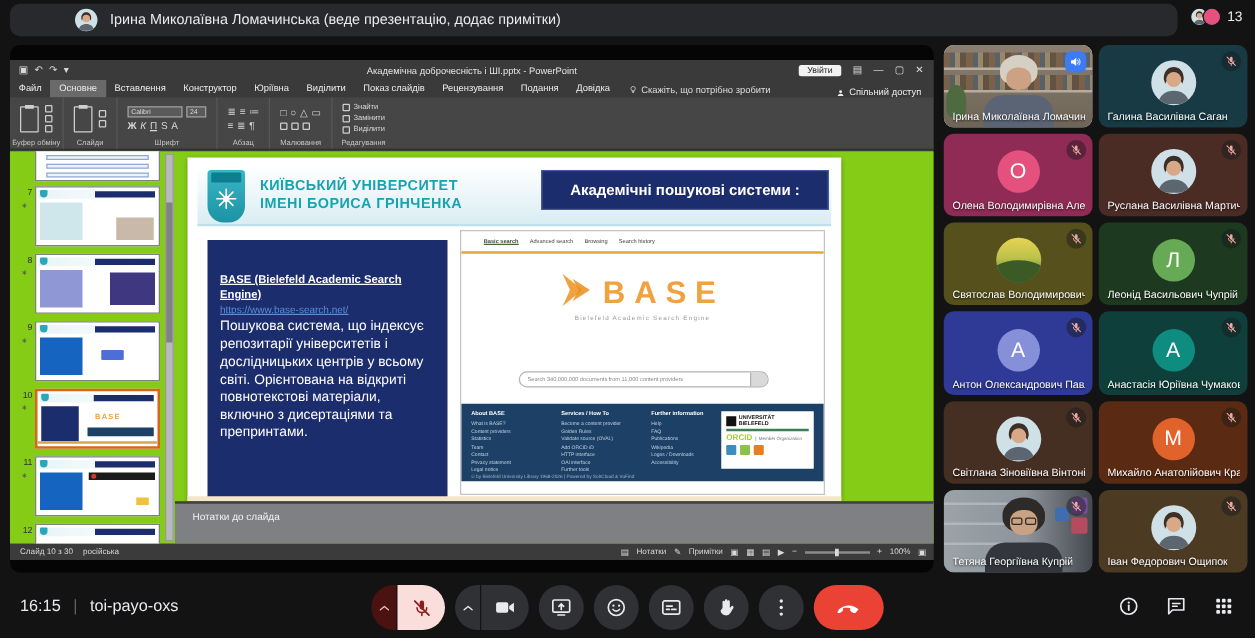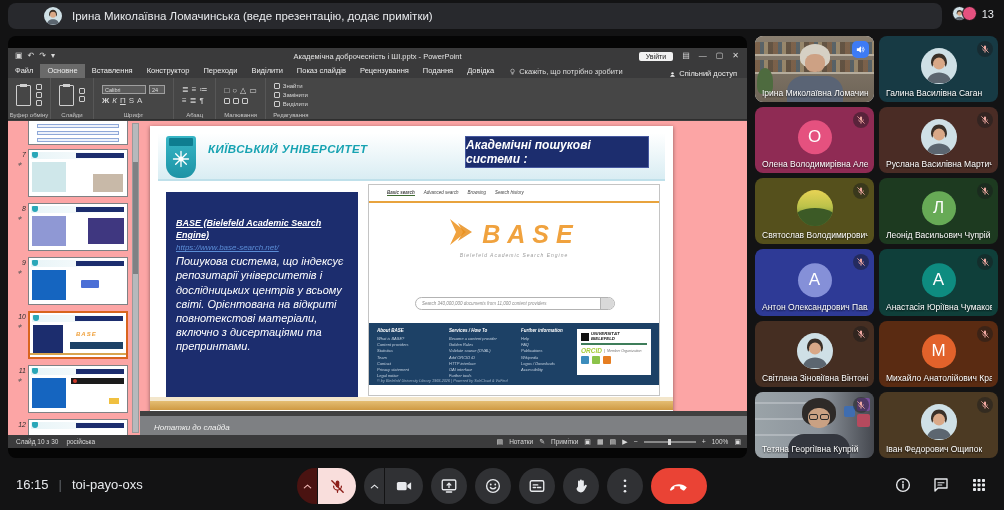--- a/index.html
+++ b/index.html
@@ -8,21 +8,21 @@
     position:relative; width:1004px; height:510px; overflow:hidden;
     background:#131314; font-family:"Liberation Sans", sans-serif;
     -webkit-font-smoothing:antialiased;
   }
 
   
   .topbar { position:absolute; left:0; top:0; width:1004px; height:32px; }
   .presenter-pill {
     position:absolute; left:8px; top:3px; width:934px; height:26px;
     background:#28292d; border-radius:8px; display:flex; align-items:center;
-    gap:10px; padding-left:36px;
+    gap:10px; padding-left:52px;
   }
   .avatar-sm { width:18px; height:18px; border-radius:50%; overflow:hidden; background:#cfe0e6; flex:none; }
   .presenter-label { font-size:11.5px; color:#e8eaed; white-space:nowrap; }
   .count-cluster { position:absolute; right:10px; top:6px; display:flex; align-items:center; }
   .count-cluster .avatar-xs { width:15px; height:15px; border-radius:50%; overflow:hidden; background:#cfe0e6; border:1px solid #131314; }
   .count-cluster .avatar-xs + .avatar-xs { margin-left:-5px; background:#e5517f; }
   .count-num { margin-left:5px; color:#e8eaed; font-size:11px; }
 
   
   .stage { position:absolute; left:8px; top:36px; width:739px; height:422px;
@@ -50,21 +50,21 @@
   .ric { width:9px; height:9px; border:1px solid #cfcfcf; border-radius:1px; }
   .ric.small { width:6px; height:6px; }
   .ric-col { display:flex; flex-direction:column; gap:2px; }
   .rglyph { color:#d8d8d8; font-size:8px; line-height:1; }
   .bigbtn { width:15px; height:21px; border:1px solid #cfcfcf; border-radius:1px; position:relative; }
   .bigbtn:after { content:""; position:absolute; left:3px; top:-2px; width:7px; height:3px; background:#cfcfcf; }
   .fontbox { width:44px; height:9px; border:1px solid #9f9f9f; background:#5a5a5a; color:#ddd; font-size:5.5px; padding-left:2px; line-height:8px; }
   .rrows { display:flex; flex-direction:column; gap:3px; }
   .rline { display:flex; gap:3px; align-items:center; }
 
-  .ppt-work { position:absolute; left:0; top:73px; right:0; bottom:13px; background:#fca5a5; overflow:hidden;font-style:italic; }
+  .ppt-work { position:absolute; left:0; top:73px; right:0; bottom:13px; background:#84cc16; overflow:hidden; }
 
   
   .panel { position:absolute; left:0; top:0; width:132px; bottom:0; }
   .tnum { position:absolute; left:5px; width:13px; text-align:right; font-size:7px; color:#2f2f2f; }
   .tstar { position:absolute; left:9px; font-size:6px; color:#555; }
   .thumb { position:absolute; left:20px; width:100px; height:48px; background:#fff; border:1px solid #7f8184; overflow:hidden; }
   .thumb.sel { border:2px solid #d9641e; }
   .th-head { position:absolute; left:2px; top:2px; right:2px; height:7px; background:linear-gradient(90deg,#e8f4f7,#fff); }
   .th-logo { position:absolute; left:1px; top:0; width:6px; height:6px; background:#2aa7b8; border-radius:1px 1px 3px 3px; }
   .th-title { position:absolute; right:1px; top:1px; width:48px; height:5px; background:#1c2d6e; }
@@ -73,21 +73,21 @@
   .scrollbar { position:absolute; right:1px; top:2px; width:7px; bottom:2px; background:#b7b9bc; border:1px solid #9a9a9a; }
   .scrollthumb { position:absolute; left:0; right:0; top:38px; height:112px; background:#7f8184; }
 
   
   .slide { position:absolute; left:142px; top:5px; width:523px; height:294px; background:#fff; box-shadow:0 1px 4px rgba(0,0,0,.45); }
   .sl-band { position:absolute; left:8px; top:7px; right:8px; height:48px; background:linear-gradient(180deg,#ffffff, #d9edf3); border-bottom:2px solid #bfe0ea; }
   .sl-shield { position:absolute; left:8px; top:3px; width:30px; height:42px; background:linear-gradient(180deg,#38b6c6,#1d93a5); border-radius:3px 3px 13px 13px; }
   .sl-shield .tag { position:absolute; left:3px; top:2px; right:3px; height:8px; background:#0e7d90; border-radius:1px; }
   .sl-shield svg { position:absolute; left:5px; top:13px; width:20px; height:20px; }
   .uni-name { position:absolute; left:50px; top:9px; font-size:11.5px; font-weight:bold; color:#17a3b2; letter-spacing:.4px; line-height:1.25; }
-  .sl-titlebox { position:absolute; right:24px; top:10px; width:184px; height:32px; background:#1c2d6e; border:1px solid #46589f; display:flex; align-items:center; justify-content:center; }
+  .sl-titlebox { position:absolute; right:10px; top:10px; width:230px; height:32px; background:#1c2d6e; border:1px solid #46589f; display:flex; align-items:center; justify-content:center; }
   .sl-titlebox span { color:#fff; font-weight:bold; font-size:12px; }
   .sl-leftbox { position:absolute; left:16px; top:66px; width:192px; height:208px; background:#1c2d6e; padding:26px 10px 10px; }
   .bx-head { color:#fff; font-size:9px; font-weight:bold; text-decoration:underline; line-height:1.3; }
   .bx-link { color:#5b8dd6; font-size:8px; text-decoration:underline; display:block; margin:2px 0; }
   .bx-body { color:#fff; font-size:11px; line-height:1.28; }
 
   
   .site { position:absolute; left:218px; top:58px; width:292px; height:212px; background:#fff; border:1px solid #c4c4c4; overflow:hidden; }
   .site-nav { position:absolute; left:18px; top:5px; display:flex; gap:9px; font-size:4.5px; color:#444; }
   .site-nav div:first-child { border-bottom:1.5px solid #3e6b2f; font-weight:bold; }
@@ -112,21 +112,21 @@
   .orcidrow { display:flex; align-items:center; gap:2px; }
   .orcid { color:#a6ce39; font-weight:bold; font-size:6.5px; }
   .orcidsub { font-size:3.6px; color:#777; border-left:1px solid #ccc; padding-left:2px; }
   .badges { display:flex; gap:3px; margin-top:2px; }
   .badges div { width:8px; height:8px; border-radius:1px; }
   .fcopy { position:absolute; left:8px; bottom:2px; font-size:3.8px; color:#9fb3c8; white-space:nowrap; }
   .gold-band { position:absolute; left:0; right:0; bottom:10px; height:9px; background:linear-gradient(180deg,#e4bd72,#cf9a43); }
   .gold-pre { position:absolute; left:0; right:0; bottom:19px; height:4px; background:#f3e6cb; }
 
   
-  .notesbar { position:absolute; left:132px; right:0; bottom:0; height:24px; background:#7e8083; border-top:5px solid #404040; }
+  .notesbar { position:absolute; left:132px; right:0; bottom:0; height:34px; background:#7e8083; border-top:2px solid #404040; }
   .notesbar span { font-size:8px; color:#f2f2f2; margin-left:14px; line-height:16px; }
   .ppt-status { position:absolute; left:0; bottom:0; right:0; height:13px; background:#3b3b3c; display:flex; align-items:center; color:#d9d9d9; font-size:6.5px; }
   .ppt-status .lft { display:flex; gap:8px; margin-left:8px; }
   .ppt-status .rgt { margin-left:auto; display:flex; align-items:center; gap:6px; padding-right:6px; }
   .vicon { font-size:7px; color:#d9d9d9; }
   .ztrack { width:52px; height:2px; background:#8a8a8a; position:relative; }
   .zknob { position:absolute; left:24px; top:-2px; width:3px; height:6px; background:#d9d9d9; }
 
   
   .grid { position:absolute; left:755px; top:36px; width:243px; height:422px;
@@ -322,21 +322,21 @@
           <span class="winglyph">▢</span>
           <span class="winglyph">✕</span>
         </div>
       </div>
 
       <div class="ppt-tabs">
         <span class="ptab">Файл</span>
         <span class="ptab sel">Основне</span>
         <span class="ptab">Вставлення</span>
         <span class="ptab">Конструктор</span>
-        <span class="ptab">Переходи</span>
+        <span class="ptab">Юріївна</span>
         <span class="ptab">Виділити</span>
         <span class="ptab">Показ слайдів</span>
         <span class="ptab">Рецензування</span>
         <span class="ptab">Подання</span>
         <span class="ptab">Довідка</span>
         <span class="tellme">
           <svg class="bulb" viewBox="0 0 24 24">
               <use href="#ic-bulb"></use>
             </svg>
           <span>Скажіть, що потрібно зробити</span>
@@ -517,20 +517,21 @@
         <div class="slide">
           <div class="sl-band">
             <div class="sl-shield">
               <div class="tag"></div>
               <svg viewBox="0 0 24 24">
                   <use href="#ic-flake"></use>
                 </svg>
             </div>
             <div class="uni-name">
               <div>КИЇВСЬКИЙ УНІВЕРСИТЕТ</div>
+              <div>ІМЕНІ БОРИСА ГРІНЧЕНКА</div>
             </div>
           </div>
           <div class="sl-titlebox">
             <span>Академічні пошукові системи :</span>
           </div>
 
           <div class="sl-leftbox">
             <div class="bx-head">BASE (Bielefeld Academic Search Engine)</div>
             <span class="bx-link">https://www.base-search.net/</span>
             <div class="bx-body">Пошукова система, що індексує репозитарії університетів і дослідницьких центрів у всьому світі. Орієнтована на відкриті повнотекстові матеріали, включно з дисертаціями та препринтами.</div>

